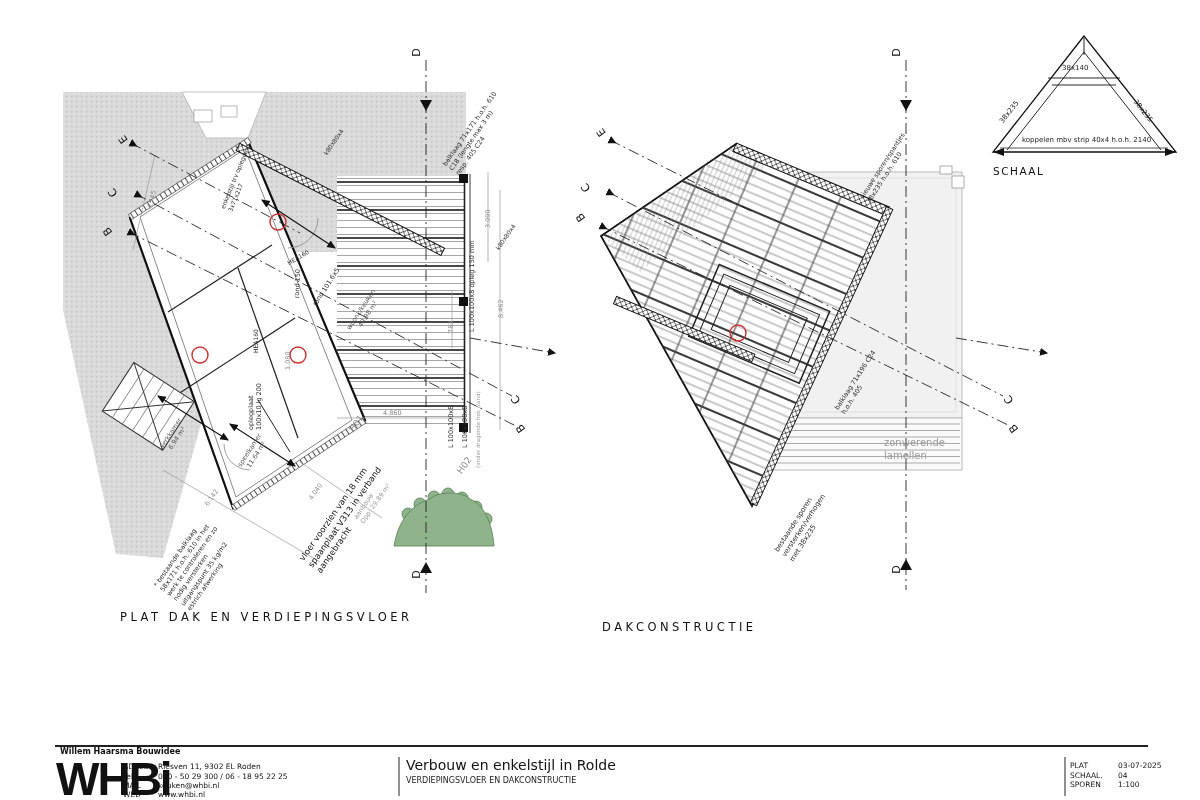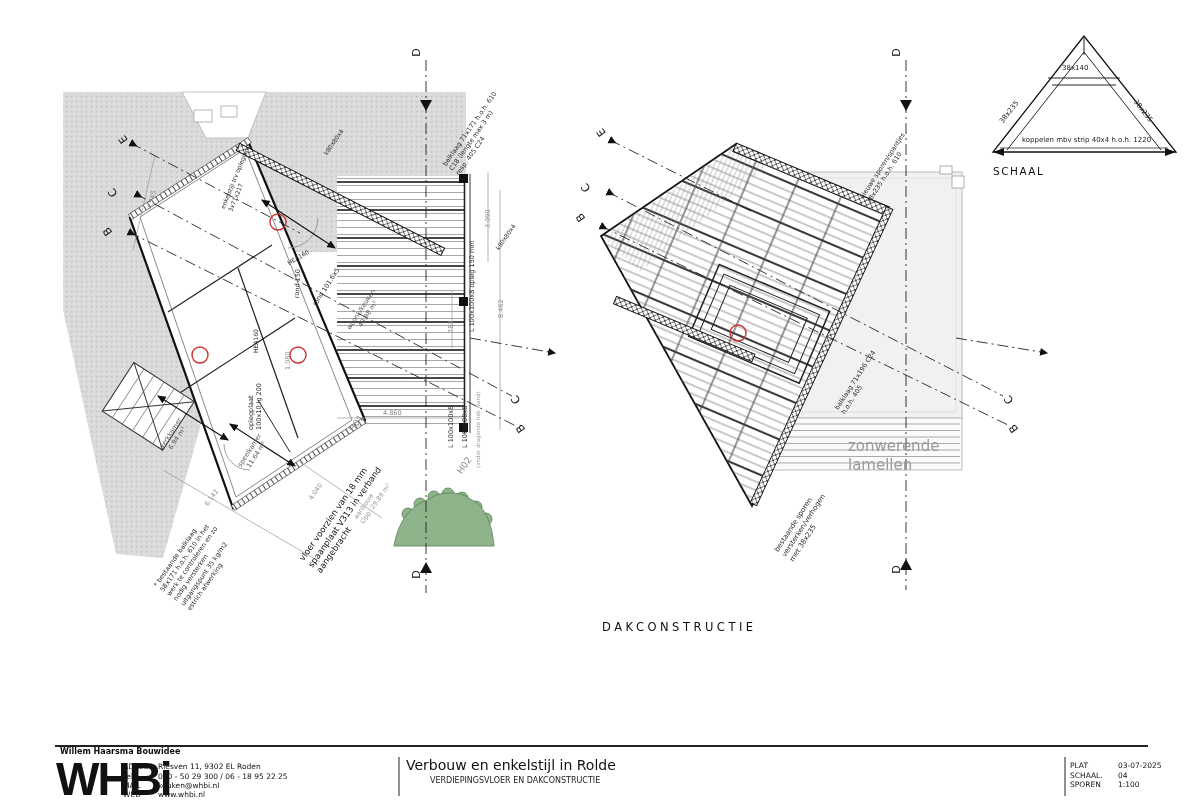--- a/index.html
+++ b/index.html
@@ -16,21 +16,21 @@
   .room{position:absolute;font-size:6.5px;color:#555;text-align:center;
         white-space:pre-line;transform-origin:0 0;line-height:1.3;}
   .planlabel{position:absolute;font-size:11.5px;letter-spacing:3.5px;color:#111;white-space:nowrap;}
   .det{position:absolute;font-size:7px;color:#222;transform-origin:0 0;white-space:nowrap;}
   .detlabel{position:absolute;font-size:10.5px;letter-spacing:1.5px;color:#111;}
   .company{position:absolute;left:60px;top:747px;font-size:8px;font-weight:bold;}
   .logo{position:absolute;left:56px;top:752px;font-size:46px;font-weight:900;
         letter-spacing:-2px;font-family:"Liberation Sans",sans-serif;}
   .tb{position:absolute;font-size:7.5px;color:#111;white-space:nowrap;text-align:center;}
   .title{position:absolute;left:406px;top:757px;font-size:14px;color:#111;white-space:nowrap;}
-  .subtitle{position:absolute;left:406px;top:776px;font-size:8px;color:#222;white-space:nowrap;margin-left:24px;}
+  .subtitle{position:absolute;left:406px;top:776px;font-size:8px;color:#222;white-space:nowrap;}
 </style>
 </head>
 <body>
 
 <div id="canvas">
 
 <svg class="layer" width="1200" height="800" viewBox="0 0 1200 800">
   <defs>
     <pattern id="stip" width="5" height="5" patternUnits="userSpaceOnUse">
       <rect width="5" height="5" fill="#dadada"></rect>
@@ -292,37 +292,38 @@
 <div class="mk" style="left:512px;top:393px;transform:rotate(-125deg)">C</div>
 <div class="mk" style="left:517px;top:422px;transform:rotate(-125deg)">B</div>
 
 <div class="ann" style="left:858px;top:196px;transform:rotate(-57deg)">nieuwe sporen/spantjes
 38x235 h.o.h. 610</div>
 <div class="ann" style="left:833px;top:407px;transform:rotate(-57deg)">balklaag 71x196 C24
 h.o.h. 405</div>
 <div class="ann" style="left:773px;top:549px;transform:rotate(-57deg);font-size:7px">bestaande sporen
 versterken/verhogen
 met 38x235</div>
-<div class="ann gray" style="left:848px;top:437px;font-size:15px">zonwerende
+<div class="ann gray" style="left:884px;top:437px;font-size:10px">zonwerende
 lamellen</div>
 
 <div class="mk" style="left:892px;top:46px;transform:rotate(-90deg)">D</div>
 <div class="mk" style="left:892px;top:563px;transform:rotate(-90deg)">D</div>
 <div class="mk" style="left:598px;top:126px;transform:rotate(-125deg)">E</div>
 <div class="mk" style="left:582px;top:181px;transform:rotate(-125deg)">C</div>
 <div class="mk" style="left:577px;top:211px;transform:rotate(-125deg)">B</div>
 <div class="mk" style="left:1005px;top:393px;transform:rotate(-125deg)">C</div>
 <div class="mk" style="left:1010px;top:422px;transform:rotate(-125deg)">B</div>
 
+<div class="planlabel" style="left:120px;top:610px">PLAT DAK EN VERDIEPINGSVLOER</div>
 <div class="planlabel" style="left:602px;top:620px">DAKCONSTRUCTIE</div>
 
 <div class="det" style="left:1062px;top:64px">38x140</div>
 <div class="det" style="left:998px;top:120px;transform:rotate(-52deg)">38x235</div>
 <div class="det" style="left:1138px;top:98px;transform:rotate(52deg)">38x235</div>
-<div class="det" style="left:1022px;top:136px">koppelen mbv strip 40x4 h.o.h. 1220</div>
+<div class="det" style="left:1022px;top:136px">koppelen mbv strip 40x4 h.o.h. 2140</div>
 <div class="detlabel" style="left:993px;top:165px">SCHAAL</div>
 
 <div class="company">Willem Haarsma Bouwidee</div>
 <div class="logo">WHBi</div>
 
 <div class="tb" style="left:123px;top:762px">ADRES</div>
 <div class="tb" style="left:158px;top:762px">Riesven 11, 9302 EL Roden</div>
 <div class="tb" style="left:123px;top:772px">Tel</div>
 <div class="tb" style="left:158px;top:772px">050 - 50 29 300 / 06 - 18 95 22 25</div>
 <div class="tb" style="left:123px;top:781px">MAIL</div>

